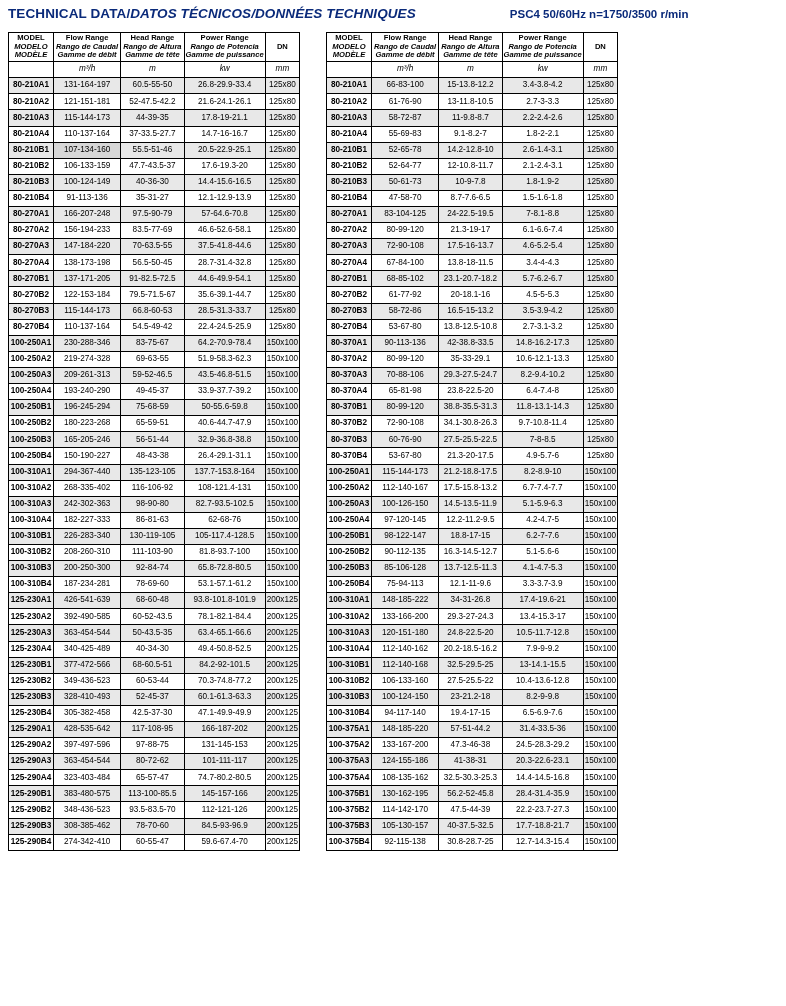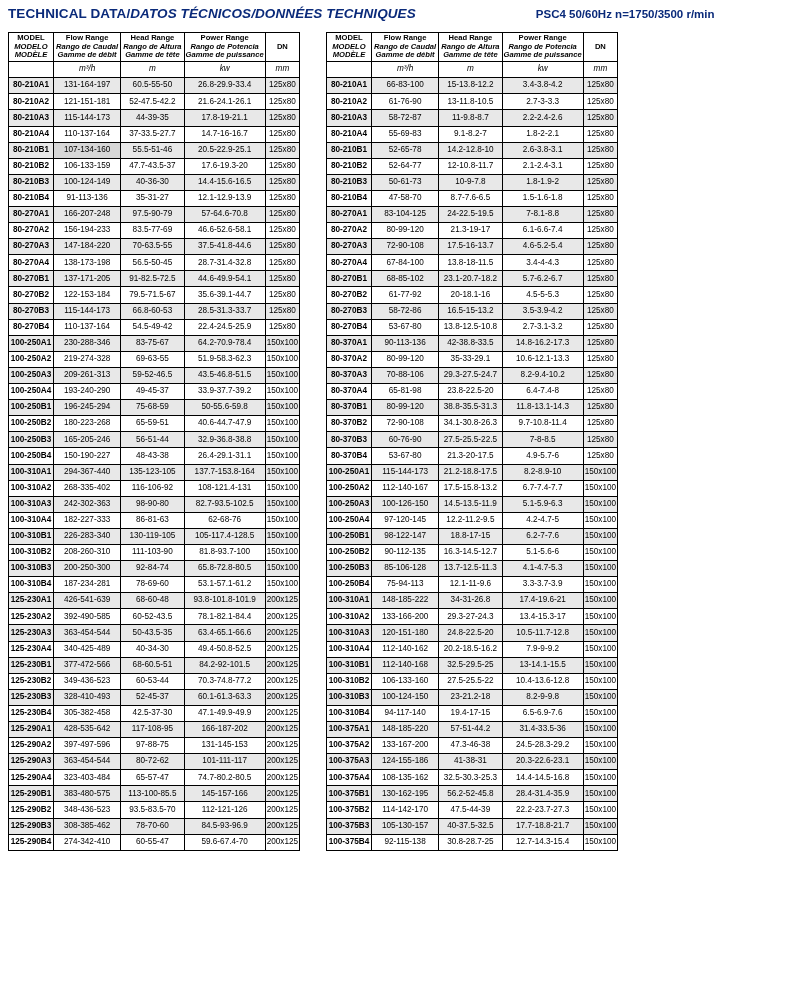--- a/index.html
+++ b/index.html
@@ -24,21 +24,21 @@
   }
   .doc-title {
     font-size: 13.5px;
     font-weight: bold;
     color: #0a2a7a;
     letter-spacing: 0.1px;
     white-space: nowrap;
   }
   .doc-title .ital { font-style: italic; }
   .doc-subtitle {
-    margin-left: 120px;
+    margin-left: 94px;
     font-size: 11.5px;
     font-weight: bold;
     color: #0a2a7a;
     white-space: nowrap;
   }
   .tables {
     display: flex;
     gap: 26px;
     align-items: flex-start;
   }
@@ -532,21 +532,21 @@
             <td class="model">80-210A4</td>
             <td class="">55-69-83</td>
             <td class="">9.1-8.2-7</td>
             <td class="">1.8-2-2.1</td>
             <td class="">125x80</td>
           </tr>
           <tr class="shade">
             <td class="model">80-210B1</td>
             <td class="">52-65-78</td>
             <td class="">14.2-12.8-10</td>
-            <td class="">2.6-3.8-3.1</td>
+            <td class="">2.6-1.4-3.1</td>
             <td class="">125x80</td>
           </tr>
           <tr class="plain">
             <td class="model">80-210B2</td>
             <td class="">52-64-77</td>
             <td class="">12-10.8-11.7</td>
             <td class="">2.1-2.4-3.1</td>
             <td class="">125x80</td>
           </tr>
           <tr class="shade">

